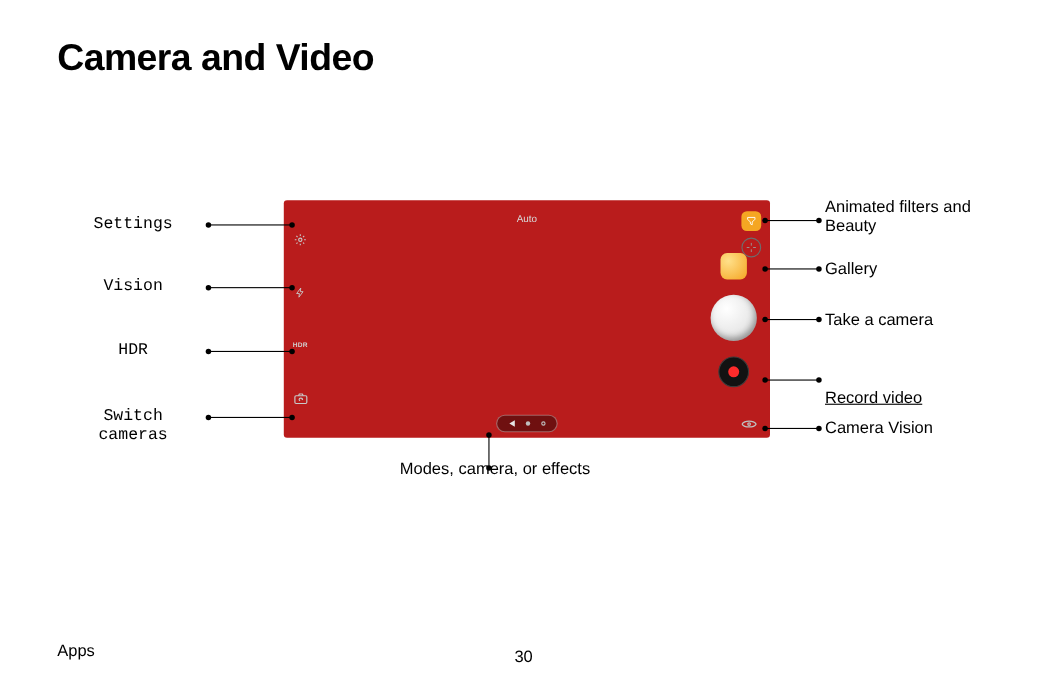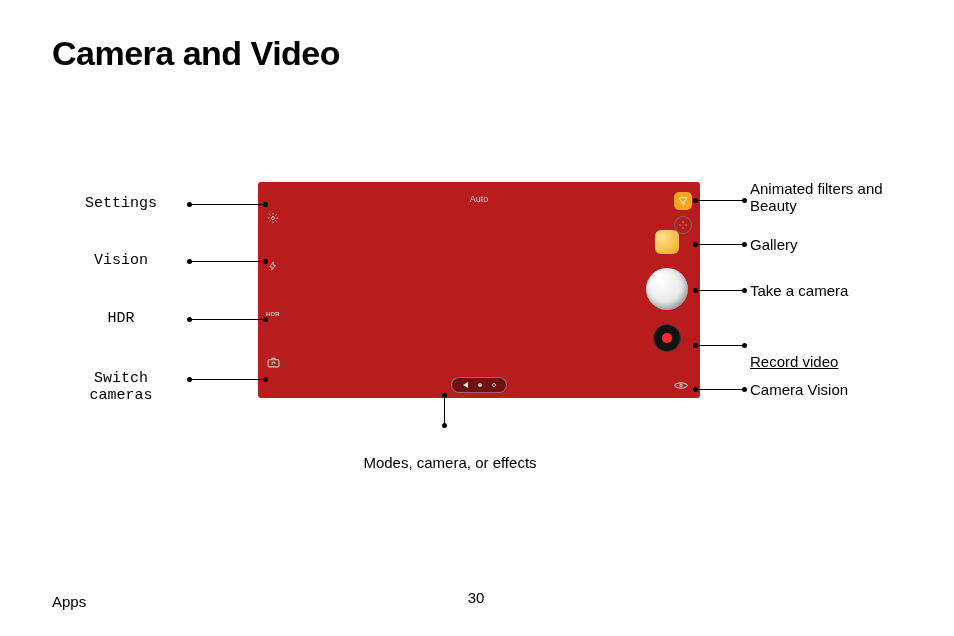--- a/index.html
+++ b/index.html
@@ -38,21 +38,21 @@
   .bixby-eye { position: absolute; right: 12px; bottom: 8px; width: 14px; height: 9px; }
 
   
   .callout { position: absolute; font-size: 15px; color: #000; }
   .callout.left { text-align: center; font-family: Liberation Mono, monospace; }
   .hline { position: absolute; height: 1px; background: #000; }
   .vline { position: absolute; width: 1px; background: #000; }
   .endpoint { position: absolute; width: 5px; height: 5px; background: #000; border-radius: 50%; margin-left: -2.5px; margin-top: -2.5px; }
 
   
-  .footer-left { position: absolute; left: 52px; bottom: 26px; font-size: 15px; }
+  .footer-left { position: absolute; left: 52px; bottom: 36px; font-size: 15px; }
   .footer-center { position: absolute; left: 50%; bottom: 30px; transform: translateX(-50%); font-size: 15px; }
 </style>
 </head>
 <body>
 <div class="page">
 
 <h1 class="title">Camera and Video</h1>
 
 <div class="phone">
 
@@ -138,21 +138,21 @@
 <div class="endpoint" style="left:265px; top:319px;"></div>
 
 <div class="callout left" style="left:60px; top:370px; width:122px;">Switch cameras</div>
 <div class="hline" style="left:189px; top:379px; width:76px;"></div>
 <div class="endpoint" style="left:189px; top:379px;"></div>
 <div class="endpoint" style="left:265px; top:379px;"></div>
 
 <div class="vline" style="left:444px; top:395px; height:30px;"></div>
 <div class="endpoint" style="left:444px; top:395px;"></div>
 <div class="endpoint" style="left:444px; top:425px;"></div>
-<div class="callout" style="left:340px; top:454px; width:220px; text-align:center;">Modes, camera, or effects</div>
+<div class="callout" style="left:340px; top:418px; width:220px; text-align:center;">Modes, camera, or effects</div>
 
 <div class="hline" style="left:695px; top:200px; width:49px;"></div>
 <div class="endpoint" style="left:695px; top:200px;"></div>
 <div class="endpoint" style="left:744px; top:200px;"></div>
 <div class="callout" style="left:750px; top:180px; width:160px;">Animated filters and Beauty</div>
 
 <div class="hline" style="left:695px; top:244px; width:49px;"></div>
 <div class="endpoint" style="left:695px; top:244px;"></div>
 <div class="endpoint" style="left:744px; top:244px;"></div>
 <div class="callout" style="left:750px; top:236px;">Gallery</div>

